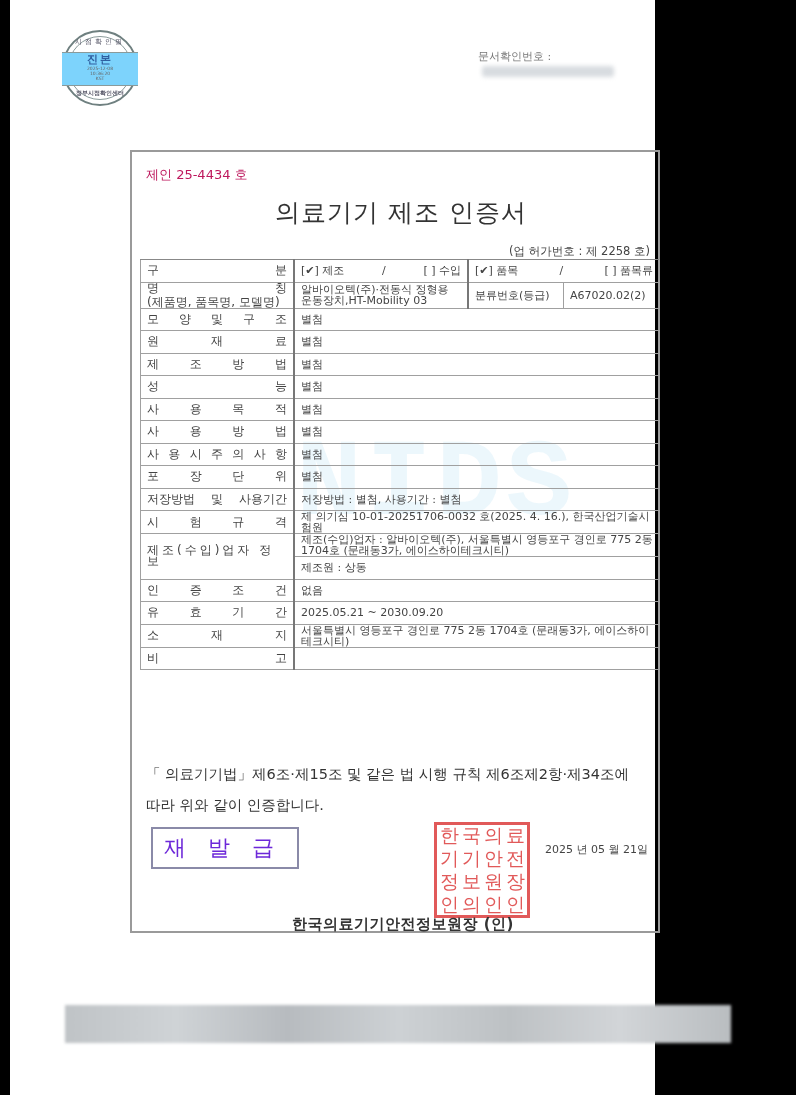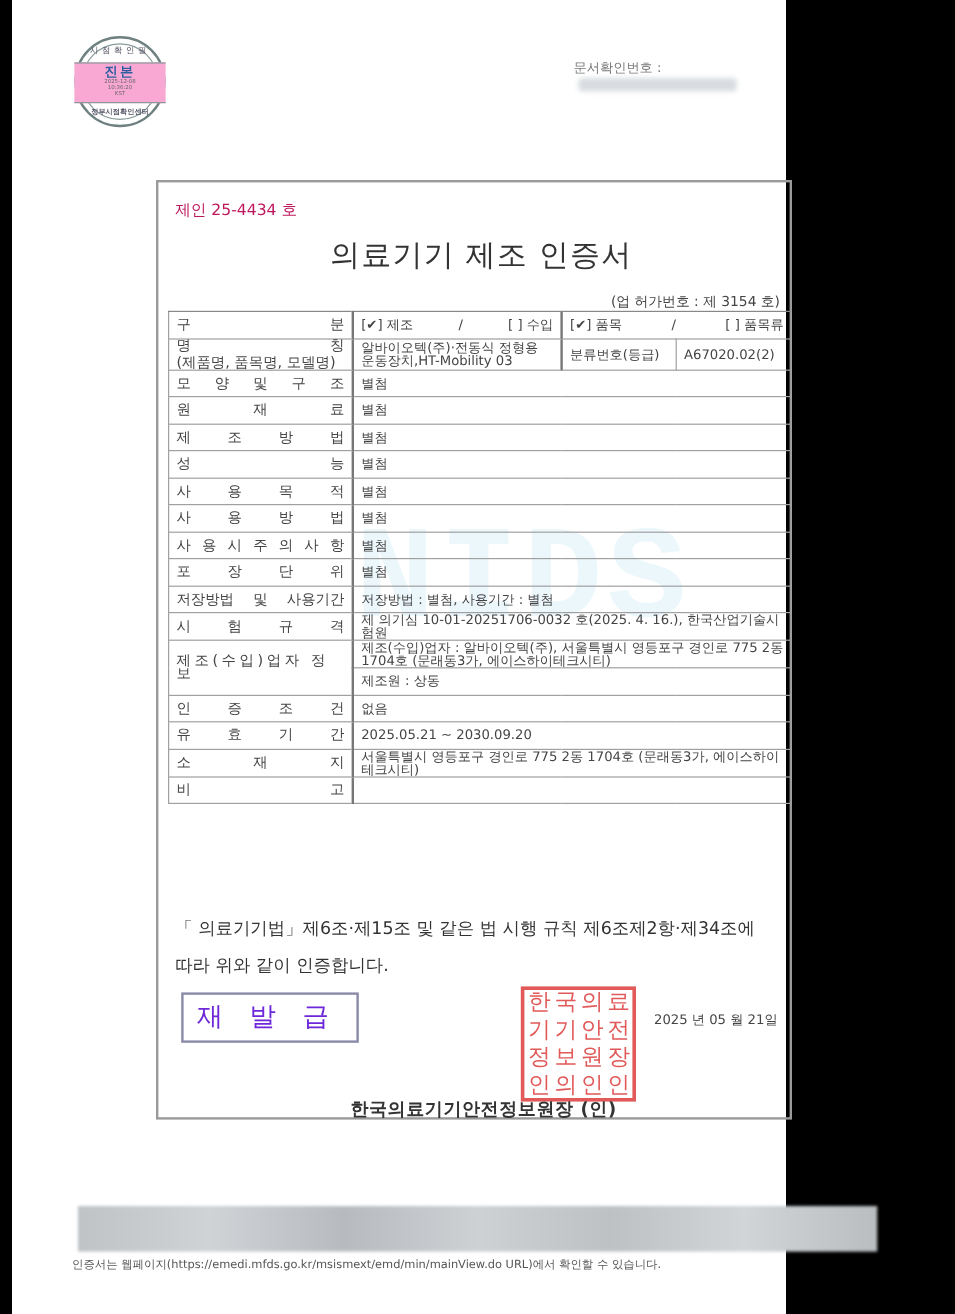--- a/index.html
+++ b/index.html
@@ -17,21 +17,21 @@
   .seal {
     position: absolute; left: 52px; top: 30px; width: 76px; height: 76px;
     border: 2px solid #6f8080; border-radius: 50%; box-sizing: border-box;
   }
   .seal-inner {
     position: absolute; left: 4px; top: 4px; right: 4px; bottom: 4px;
     border: 1px solid #8a9a9a; border-radius: 50%;
   }
   .seal-band {
     position: absolute; left: -2px; right: -2px; top: 20px; height: 32px;
-    background: #f9a8d4; border-top: 1px solid #8a9a9a; border-bottom: 1px solid #8a9a9a;
+    background: #7dd3fc; border-top: 1px solid #8a9a9a; border-bottom: 1px solid #8a9a9a;
     text-align: center;
   }
   .seal-top { position: absolute; left: 0; right: 0; top: 5px; text-align: center; font-size: 7px; color: #556; letter-spacing: 3px; }
   .seal-main { font-size: 11px; font-weight: bold; color: #2f5fa0; line-height: 12px; margin-top: 1px; letter-spacing: 2px; }
   .seal-date { font-size: 4.5px; color: #666; line-height: 5px; }
   .seal-bottom { position: absolute; left: 0; right: 0; bottom: 6px; text-align: center; font-size: 6px; color: #556; font-weight: bold; }
 
   .doc-no { position: absolute; left: 468px; top: 33px; font-size: 11px; color: #777; margin-top: 16px; }
   .doc-no-blur {
     display: inline-block; width: 132px; height: 11px; vertical-align: middle;
@@ -111,21 +111,21 @@
   </div>
 
   <div class="doc-no">
     <span>문서확인번호 :</span><span class="doc-no-blur"></span>
   </div>
 
   <div class="cert">
     <div class="watermark">NIDS</div>
     <div class="cert-no">제인 25-4434 호</div>
     <div class="cert-title">의료기기 제조 인증서</div>
-    <div class="cert-license">(업 허가번호 : 제 3154 호)</div>
+    <div class="cert-license">(업 허가번호 : 제 2258 호)</div>
 
     <table class="grid">
       <tbody>
           <tr class="first">
         <td class="lbl">
               <div class="spread">
                 <span>구</span>
                 <span>분</span>
               </div>
             </td>
@@ -343,14 +343,13 @@
         <span>인</span>
         <span>의</span>
         <span>인</span>
         <span>인</span>
       </div>
     <div class="date">2025 년  05 월  21일</div>
     <div class="issuer">한국의료기기안전정보원장 (인)</div>
   </div>
 
   <div class="footer-blur"></div>
-  <div class="footer-note">인증서는 웹페이지(https://emedi.mfds.go.kr/msismext/emd/min/mainView.do URL)에서 확인할 수 있습니다.</div>
 </div>
 
 </body></html>

